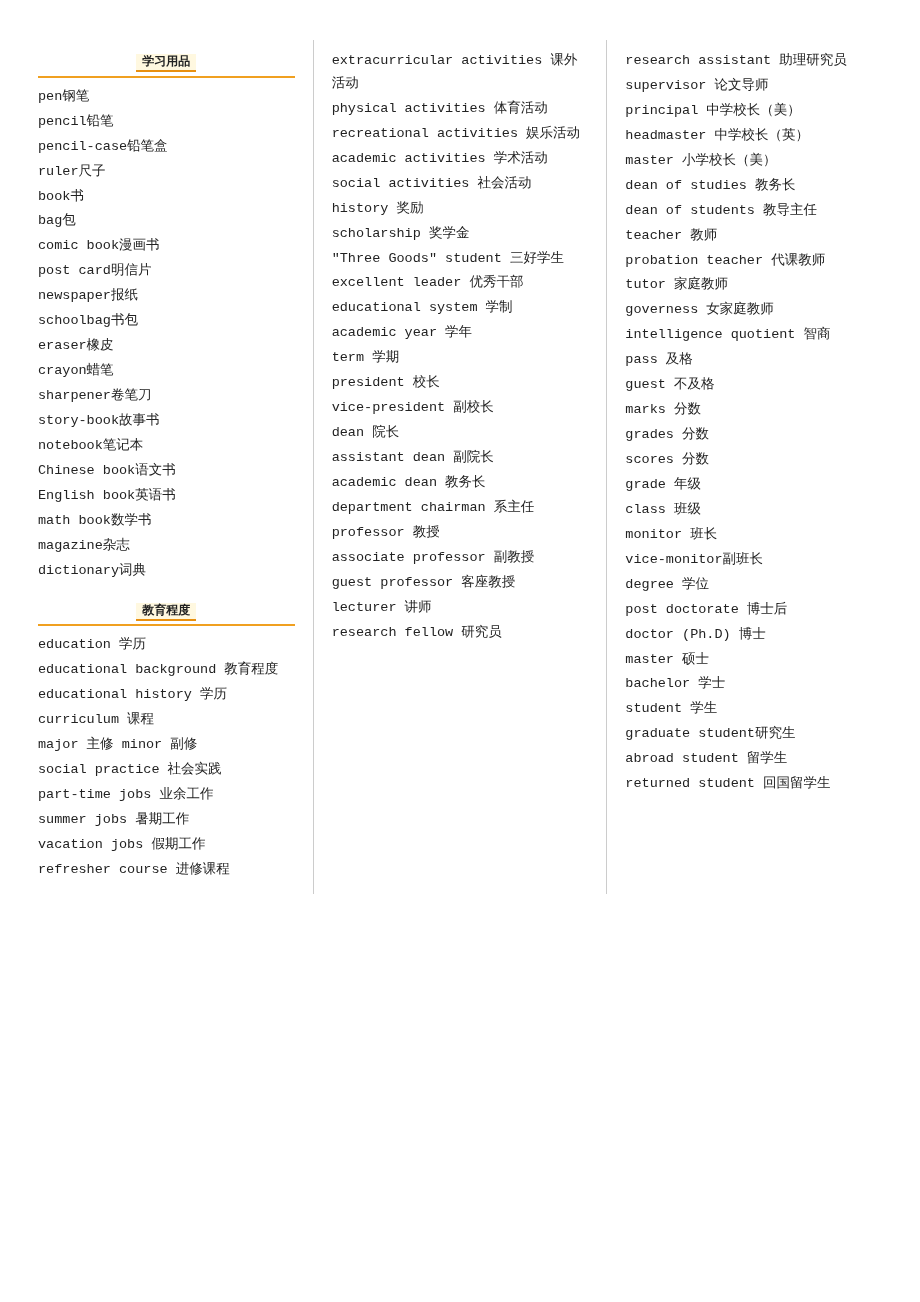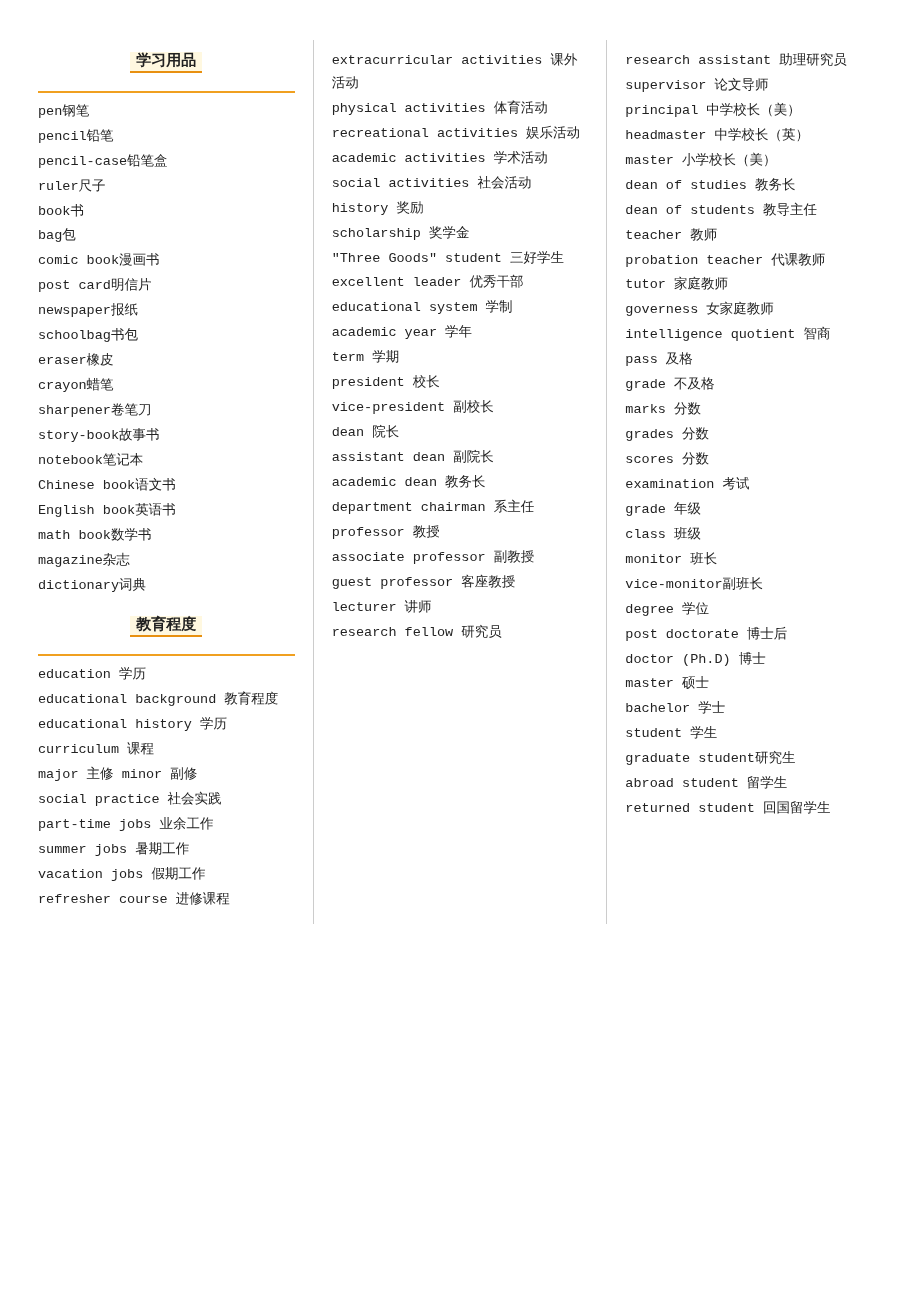--- a/index.html
+++ b/index.html
@@ -22,28 +22,28 @@
       flex: 1;
       padding: 10px 18px;
       border-right: 1px solid #ccc;
       line-height: 1.65;
     }
     .column:last-child {
       border-right: none;
     }
     .section-title {
       display: inline-block;
-      font-size: 15px;
+      font-size: 12px;
       font-weight: bold;
       color: #222;
       border-bottom: 2px solid #f0a020;
       margin-bottom: 8px;
       text-align: center;
       width: 100%;
-      padding-bottom: 16px;
+      padding-bottom: 3px;
     }
     .section-title span {
       background: #fff8e0;
       padding: 1px 6px;
       border-bottom: 2px solid #e89010;
     }
     .entry {
       font-size: 13.5px;
       line-height: 1.7;
       color: #222;
@@ -90,25 +90,24 @@
       <div class="entry entry-block">headmaster 中学校长（英）</div>
       <div class="entry entry-block">master 小学校长（美）</div>
       <div class="entry entry-block">dean of studies 教务长</div>
       <div class="entry entry-block">dean of students 教导主任</div>
       <div class="entry entry-block">teacher 教师</div>
       <div class="entry entry-block">probation teacher 代课教师</div>
       <div class="entry entry-block">tutor 家庭教师</div>
       <div class="entry entry-block">governess 女家庭教师</div>
       <div class="entry entry-block">intelligence quotient 智商</div>
       <div class="entry entry-block">pass 及格</div>
-      <div class="entry entry-block">grade 不及格</div>
+      <div class="entry entry-block">guest 不及格</div>
       <div class="entry entry-block">marks 分数</div>
       <div class="entry entry-block">grades 分数</div>
       <div class="entry entry-block">scores 分数</div>
-      <div class="entry entry-block">examination 考试</div>
       <div class="entry entry-block">grade 年级</div>
       <div class="entry entry-block">class 班级</div>
       <div class="entry entry-block">monitor 班长</div>
       <div class="entry entry-block">vice-monitor副班长</div>
       <div class="entry entry-block">degree 学位</div>
       <div class="entry entry-block">post doctorate 博士后</div>
       <div class="entry entry-block">doctor (Ph.D) 博士</div>
       <div class="entry entry-block">master 硕士</div>
       <div class="entry entry-block">bachelor 学士</div>
       <div class="entry entry-block">student 学生</div>

